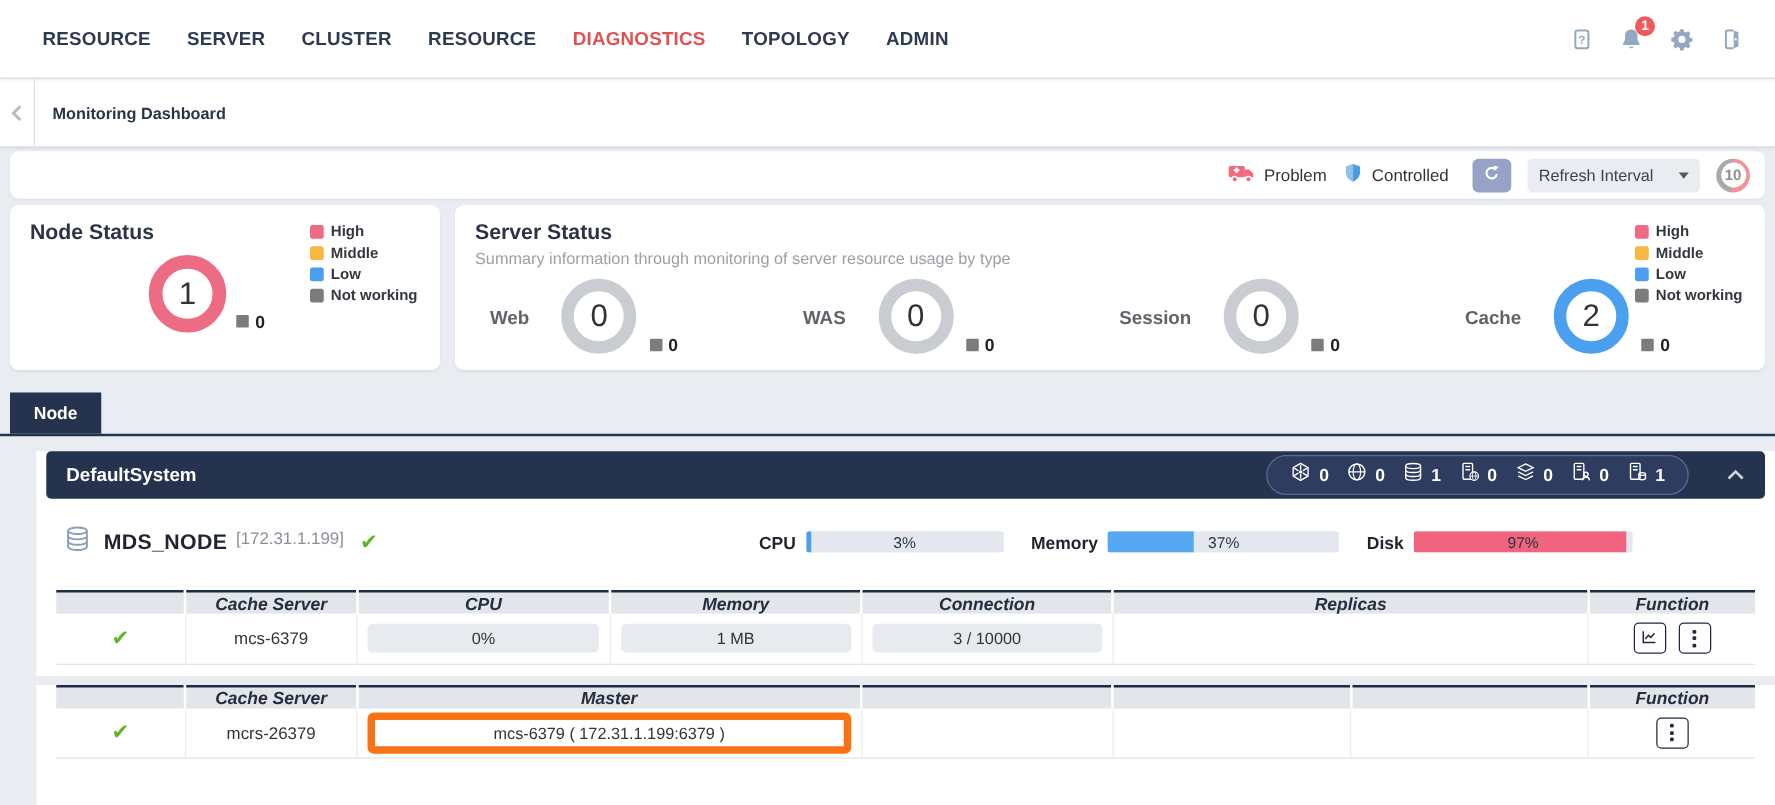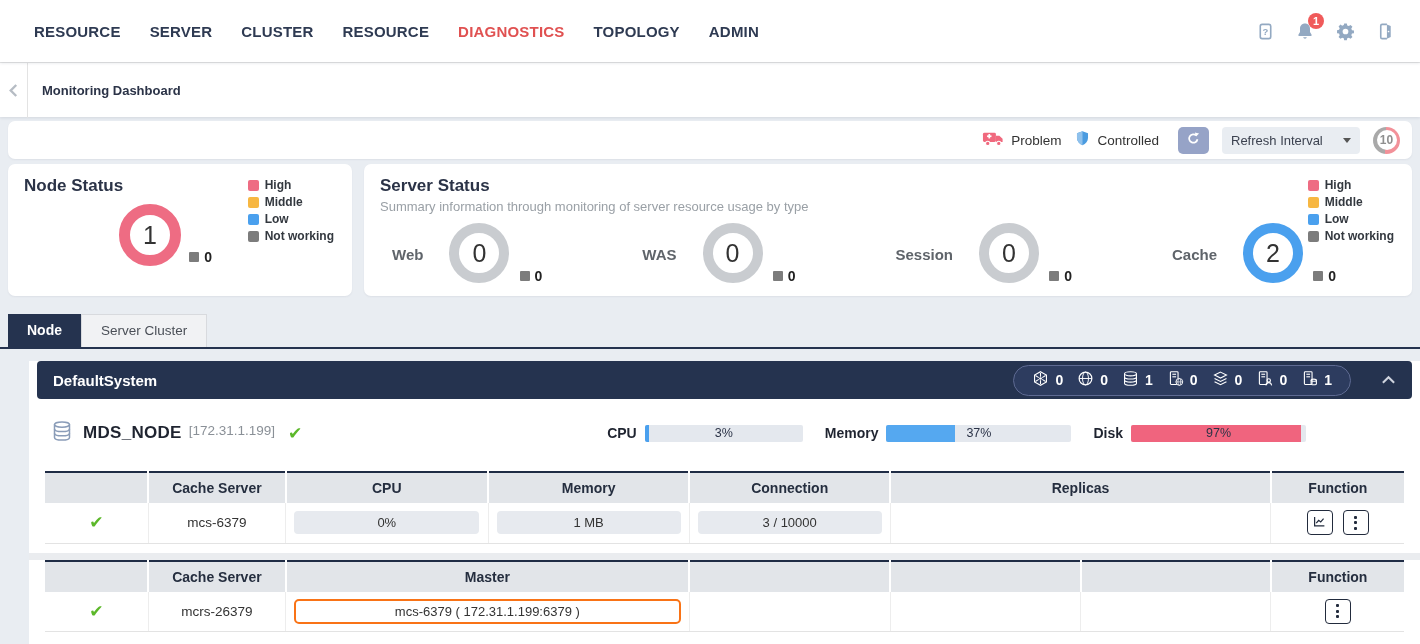--- a/index.html
+++ b/index.html
@@ -95,32 +95,32 @@
   .metric-label { font-size:14px; font-weight:bold; color:#1f2430; }
   .bar { position:relative; height:17px; background:#e4e8ee; border-radius:2px; overflow:hidden; }
   .bar.cpu { width:158px; } .bar.mem { width:185px; } .bar.disk { width:175px; }
   .bar-fill { position:absolute; left:0; top:0; bottom:0; }
   .bar-text { position:absolute; inset:0; display:flex; align-items:center; justify-content:center;
               font-size:12.5px; color:#2b3347; }
 
   
   table.grid { width:calc(100% - 32px); margin:10px 16px 0; border-collapse:collapse; table-layout:fixed;
                border-top:2px solid #1f2c45; }
-  .grid th { background:#e2e5e9; height:31px; font-size:14px; font-weight:bold; color:#252e3f;
-             border-right:2px solid #fff; }
+  .grid th { background:#e2e5e9; height:18px; font-size:14px; font-weight:bold; color:#252e3f;
+             border-right:2px solid #fff;font-style:italic; }
   .grid th:last-child { border-right:none; }
   .grid td { height:40px; text-align:center; font-size:13.5px; color:#333;
              border-right:1px solid #ededed; border-bottom:1px solid #e3e3e3; background:#fff; }
   .grid td:last-child { border-right:none; }
   .pill { display:inline-block; width:92%; background:#e7eaef; border-radius:4px; padding:4px 0; font-size:13px; color:#333; }
   .fn-btn { width:26px; height:25px; border:1.5px solid #222b3d; border-radius:4px; background:#fff;
             display:inline-flex; align-items:center; justify-content:center; cursor:pointer; margin:0 3px; vertical-align:middle; }
   .kebab { display:flex; flex-direction:column; gap:2.5px; }
   .kebab i { width:3px; height:3px; background:#222b3d; border-radius:1px; }
-  .master-box { display:inline-block; width:96%; border:2px solid #f97316; border-radius:5px;
+  .master-box { display:inline-block; width:96%; border:6px solid #f97316; border-radius:5px;
                 padding:3px 0; font-size:13px; color:#333; background:#fff; }
   .table-gap { height:7px; background:#eaecef; margin-top:9px; }
 </style>
 </head>
 <body>
 
 <header class="topnav">
   <nav class="nav-items">
     <span class="nav-item">RESOURCE</span>
     <span class="nav-item">SERVER</span>
@@ -314,21 +314,20 @@
                 <span class="sub-n">0</span>
               </div>
           </div>
         </div>
       </div>
     </section>
   </div>
 
   <div class="tabs">
     <div class="tab active">Node</div>
-    <div class="tab inactive">Server Cluster</div>
   </div>
   <div class="tab-line"></div>
 
   <div class="content">
 
     <div class="system-bar">
       <span class="sys-title">DefaultSystem</span>
       <div class="counter-pill">
         <span class="counter">
           <span><svg viewBox="0 0 20 20" width="17" height="17" fill="none" stroke="#fff" stroke-width="1.3">

